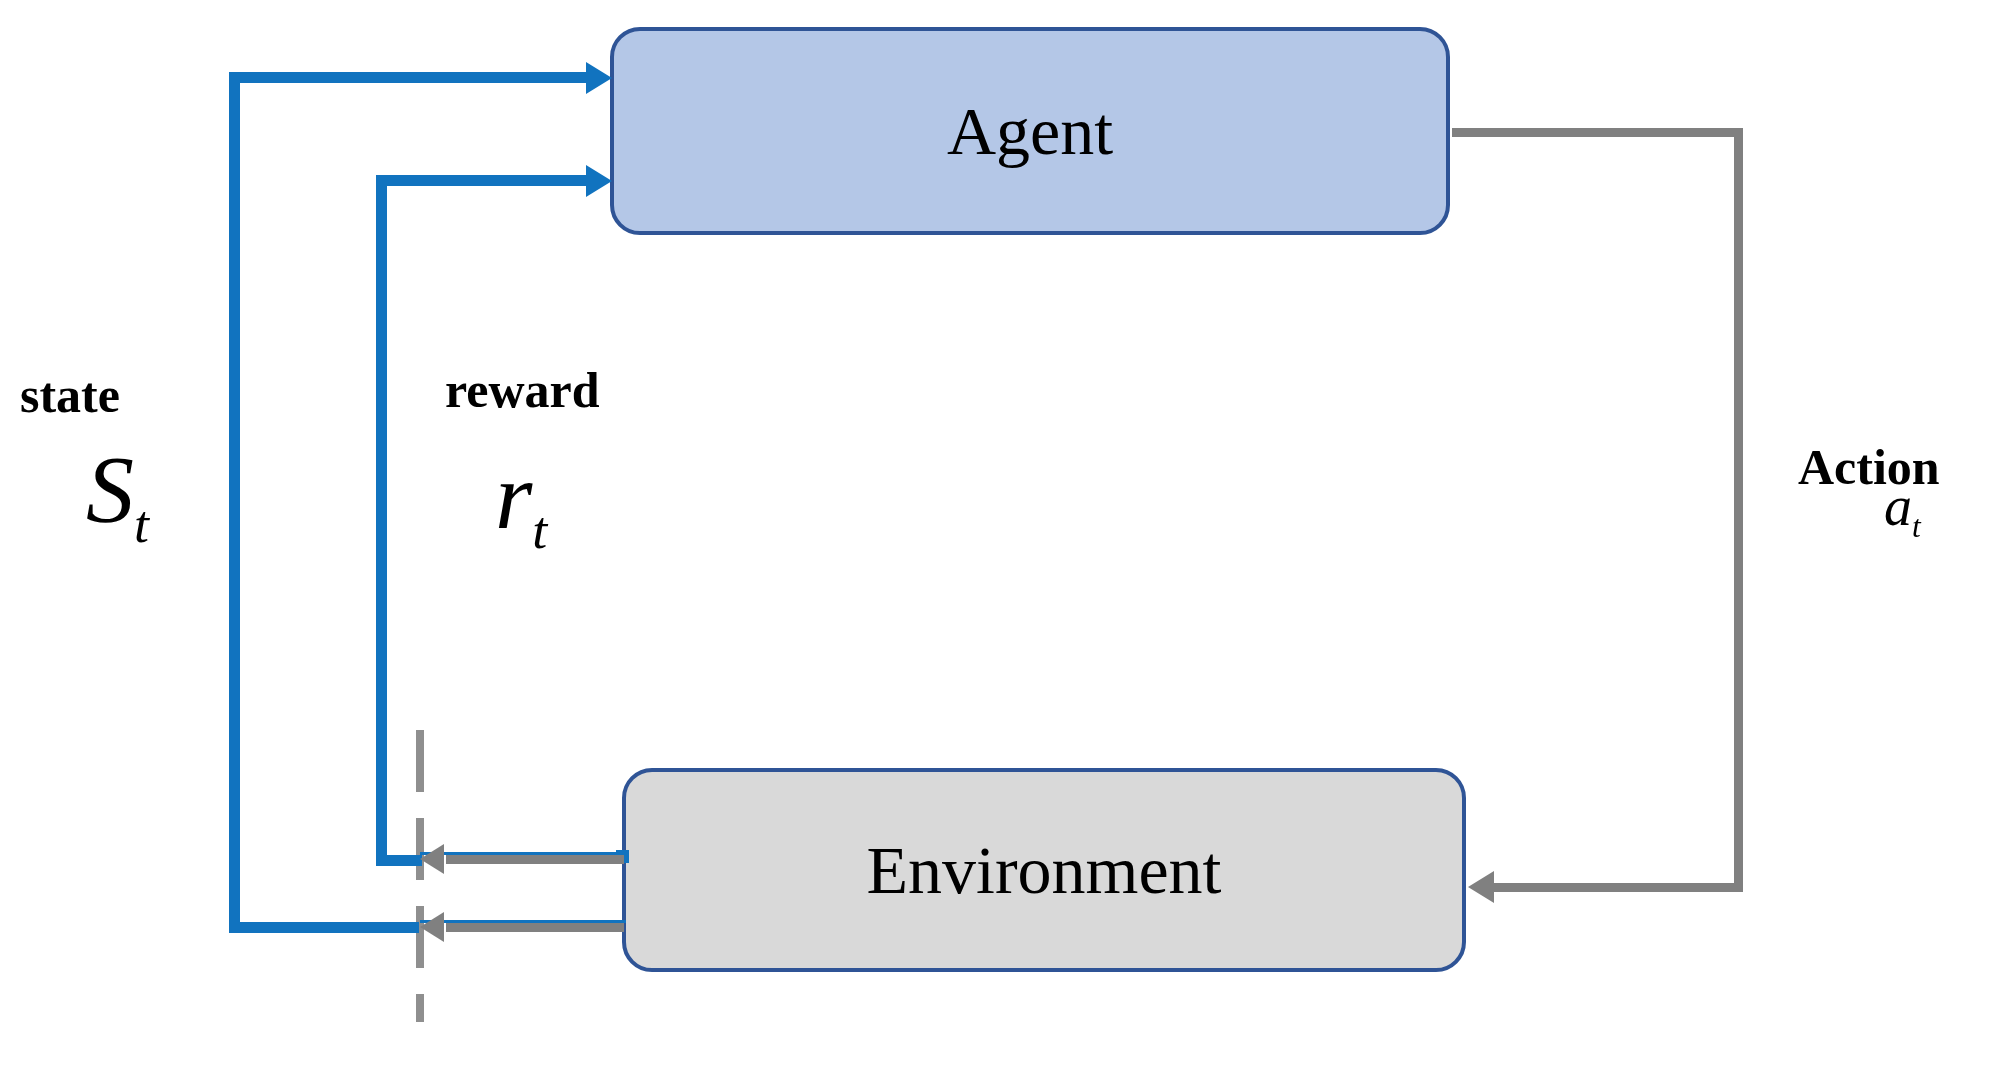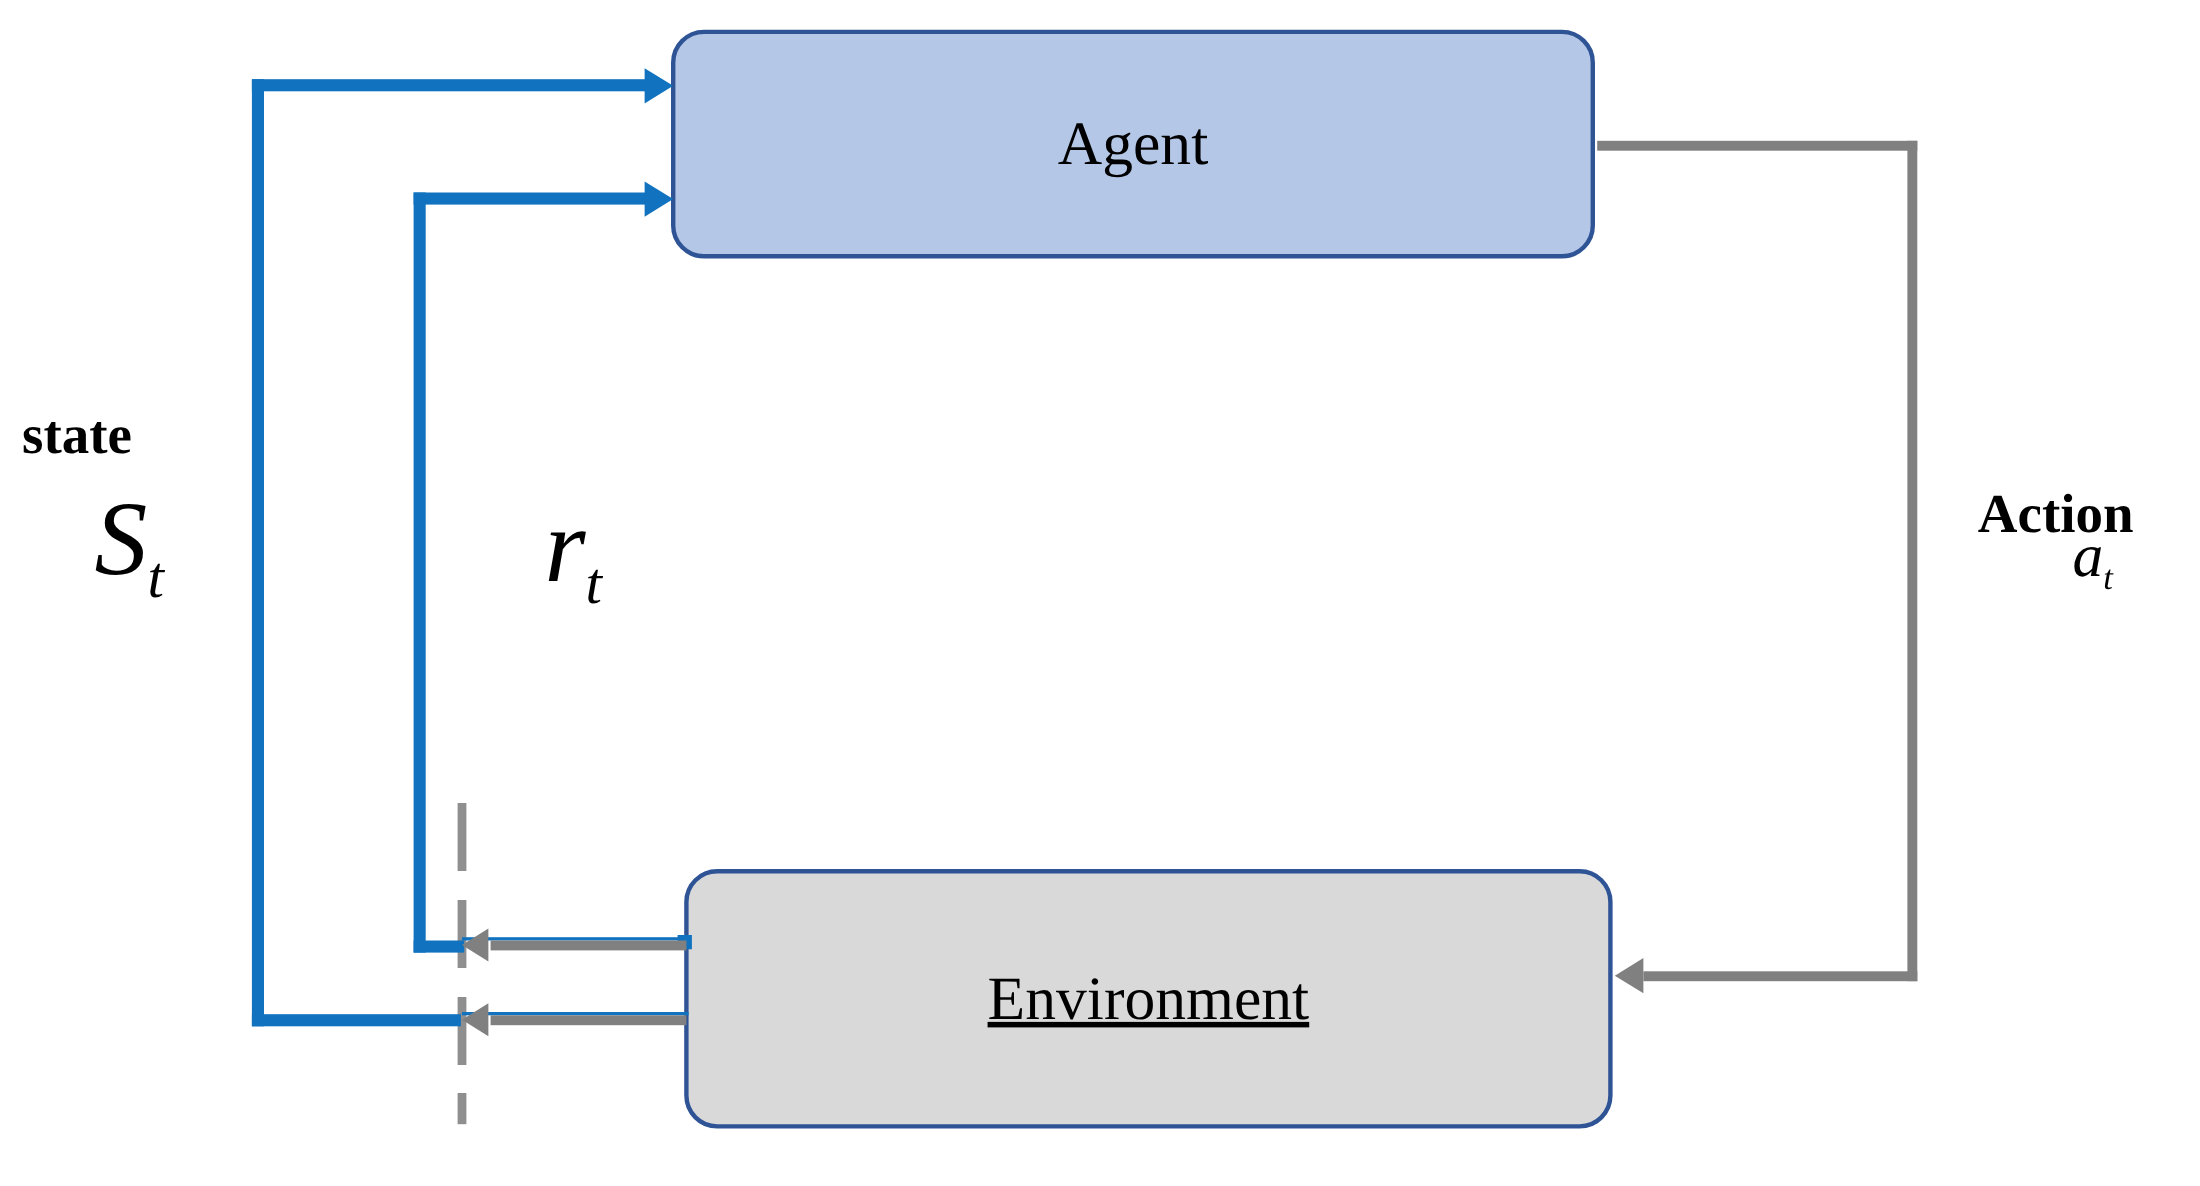--- a/index.html
+++ b/index.html
@@ -12,24 +12,24 @@
   }
   html,body{margin:0;padding:0;background:#ffffff;}
   #stage{
     position:relative;width:2000px;height:1078px;background:#ffffff;
     font-family:"Liberation Serif","DejaVu Serif",serif;overflow:hidden;
   }
   .box{
     position:absolute;box-sizing:border-box;
     border:4px solid var(--box-border);border-radius:30px;
     display:flex;align-items:center;justify-content:center;
-    font-size:56px;color:#000;
+    font-size:68px;color:#000;
   }
   #agent-box{left:610px;top:27px;width:840px;height:208px;background:var(--agent-fill);}
-  #env-box{left:622px;top:790px;width:844px;height:236px;background:var(--env-fill);text-decoration:underline;}
+  #env-box{left:622px;top:768px;width:844px;height:204px;background:var(--env-fill);}
   .seg{position:absolute;}
   .blue{background:var(--c-blue);}
   .gray{background:var(--c-gray);}
   .tri{position:absolute;width:0;height:0;}
   .tri-right{border-top:16px solid transparent;border-bottom:16px solid transparent;border-left:26px solid var(--c-blue);}
   .tri-left-gray{border-top:16px solid transparent;border-bottom:16px solid transparent;border-right:26px solid var(--c-gray);}
   .tri-left-sm{border-top:15px solid transparent;border-bottom:15px solid transparent;border-right:24px solid var(--c-gray);}
   #dashed-line{
     position:absolute;left:416px;top:730px;width:8px;height:292px;
     background:repeating-linear-gradient(180deg,var(--c-dash) 0 62px,transparent 62px 88px);
@@ -76,20 +76,21 @@
 
   <div class="seg blue" style="left:420px;top:920px;width:206px;height:3px;"></div>
   <div class="seg gray" style="left:446px;top:923px;width:178px;height:9px;"></div>
   <div class="tri tri-left-sm" style="left:420px;top:912px;"></div>
 
   <div class="word" style="left:20px;top:370px;">state</div>
   <div class="sym" style="left:50px;top:442px;font-size:96px;">
     <span class="main">S</span><sub>t</sub>
   </div>
 
+  <div class="word" style="left:445px;top:365px;">reward</div>
   <div class="sym" style="left:459px;top:448px;font-size:96px;">
     <span class="main">r</span><sub>t</sub>
   </div>
 
   <div class="word" style="left:1798px;top:442px;">Action</div>
   <div class="sym" style="left:1848px;top:478px;font-size:56px;">
     <span class="main">a</span><sub>t</sub>
   </div>
 
 

